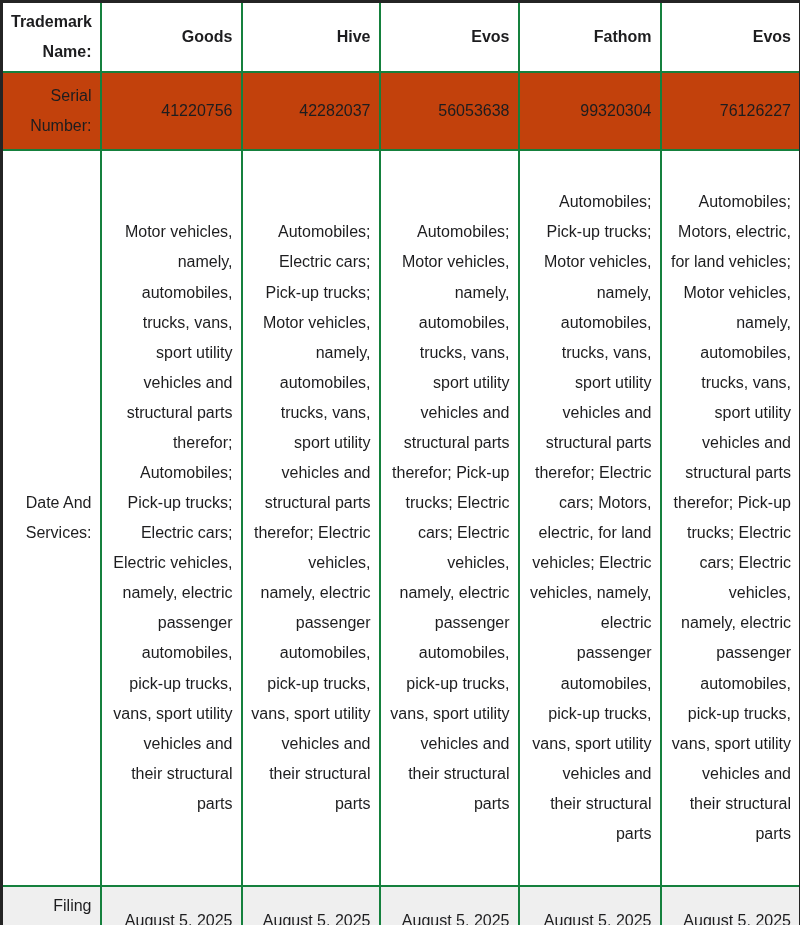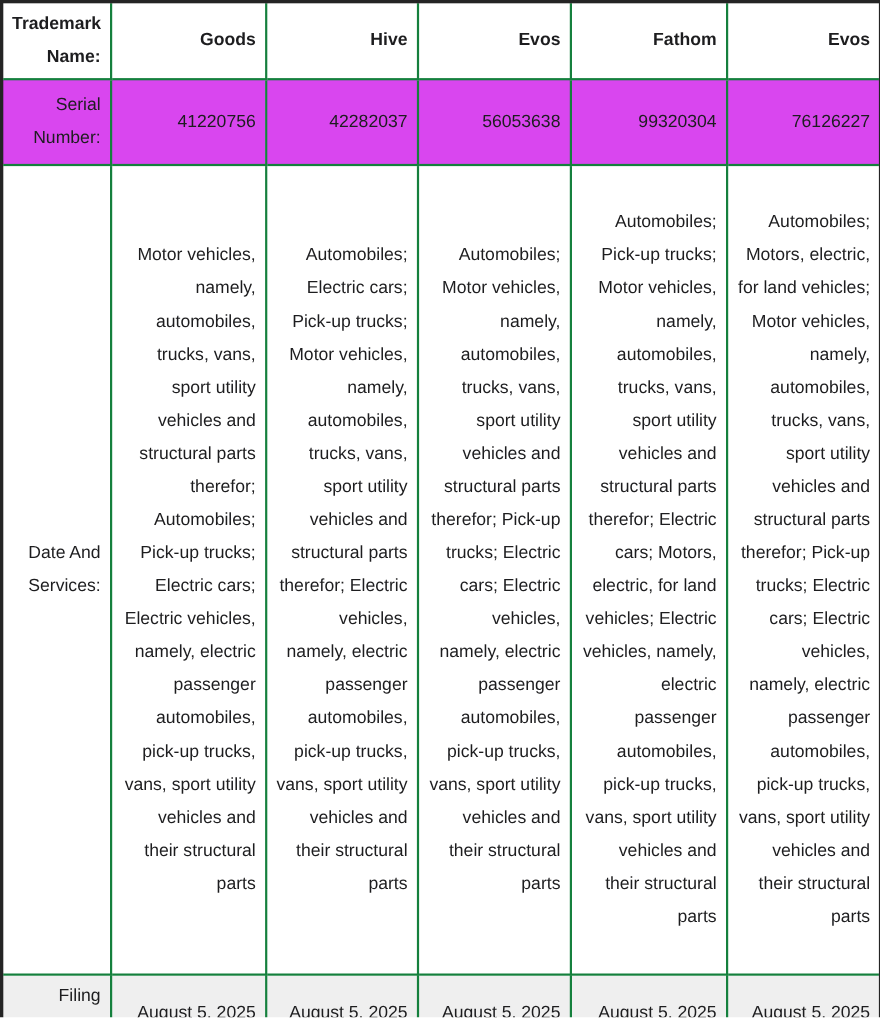--- a/index.html
+++ b/index.html
@@ -26,21 +26,21 @@
   }
   table.tm-table td, table.tm-table th {
     border: 2px solid #15803d;
     vertical-align: middle;
     text-align: right;
     padding: 4px 8px;
     font-weight: 400;
     overflow: hidden;
   }
   tr.row-name    { height: 66px; }
-  tr.row-serial  { height: 78px; background: #d946ef; }
+  tr.row-serial  { height: 78px; background: #c2410c; }
   tr.row-goods   { height: 736px; }
   tr.row-filing  { height: 42px; background: #efefef; }
   tr.row-name th, tr.row-name td { font-weight: 700; }
   col.c-label { width: 99px; }
   col.c1 { width: 141px; }
   col.c2 { width: 138px; }
   col.c3 { width: 139px; }
   col.c4 { width: 142px; }
   col.c5 { width: 140px; }
 </style>

